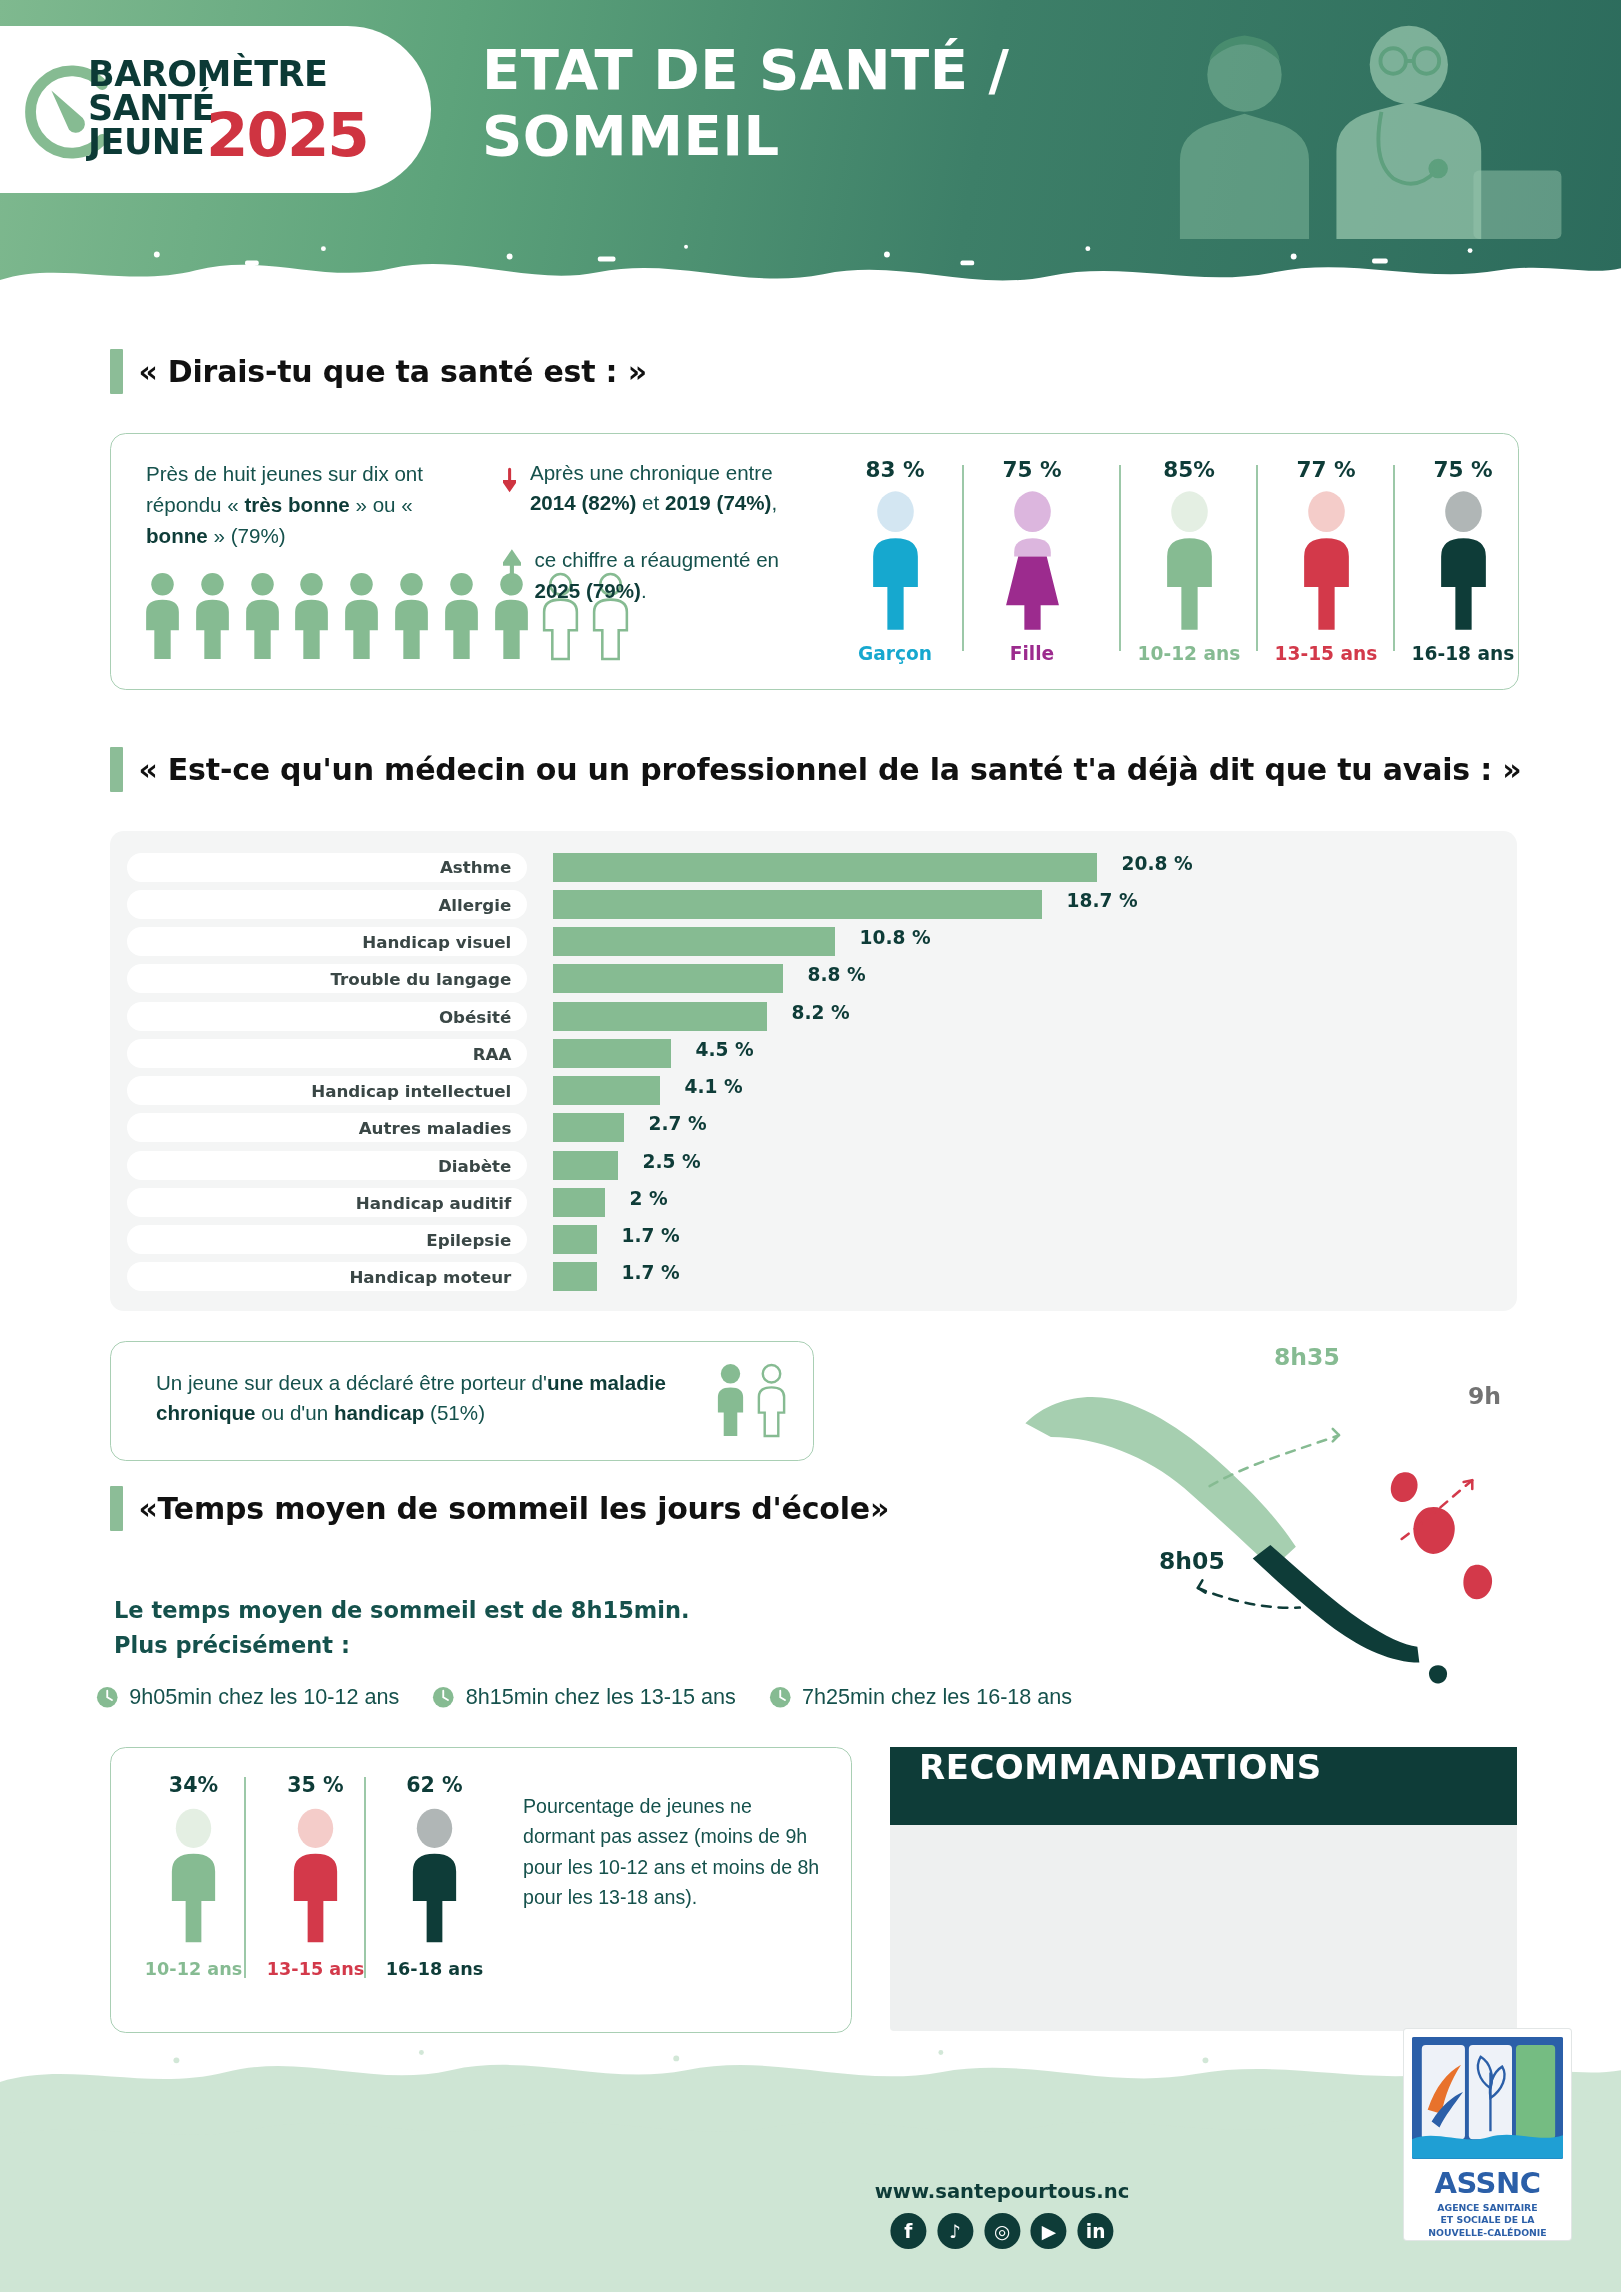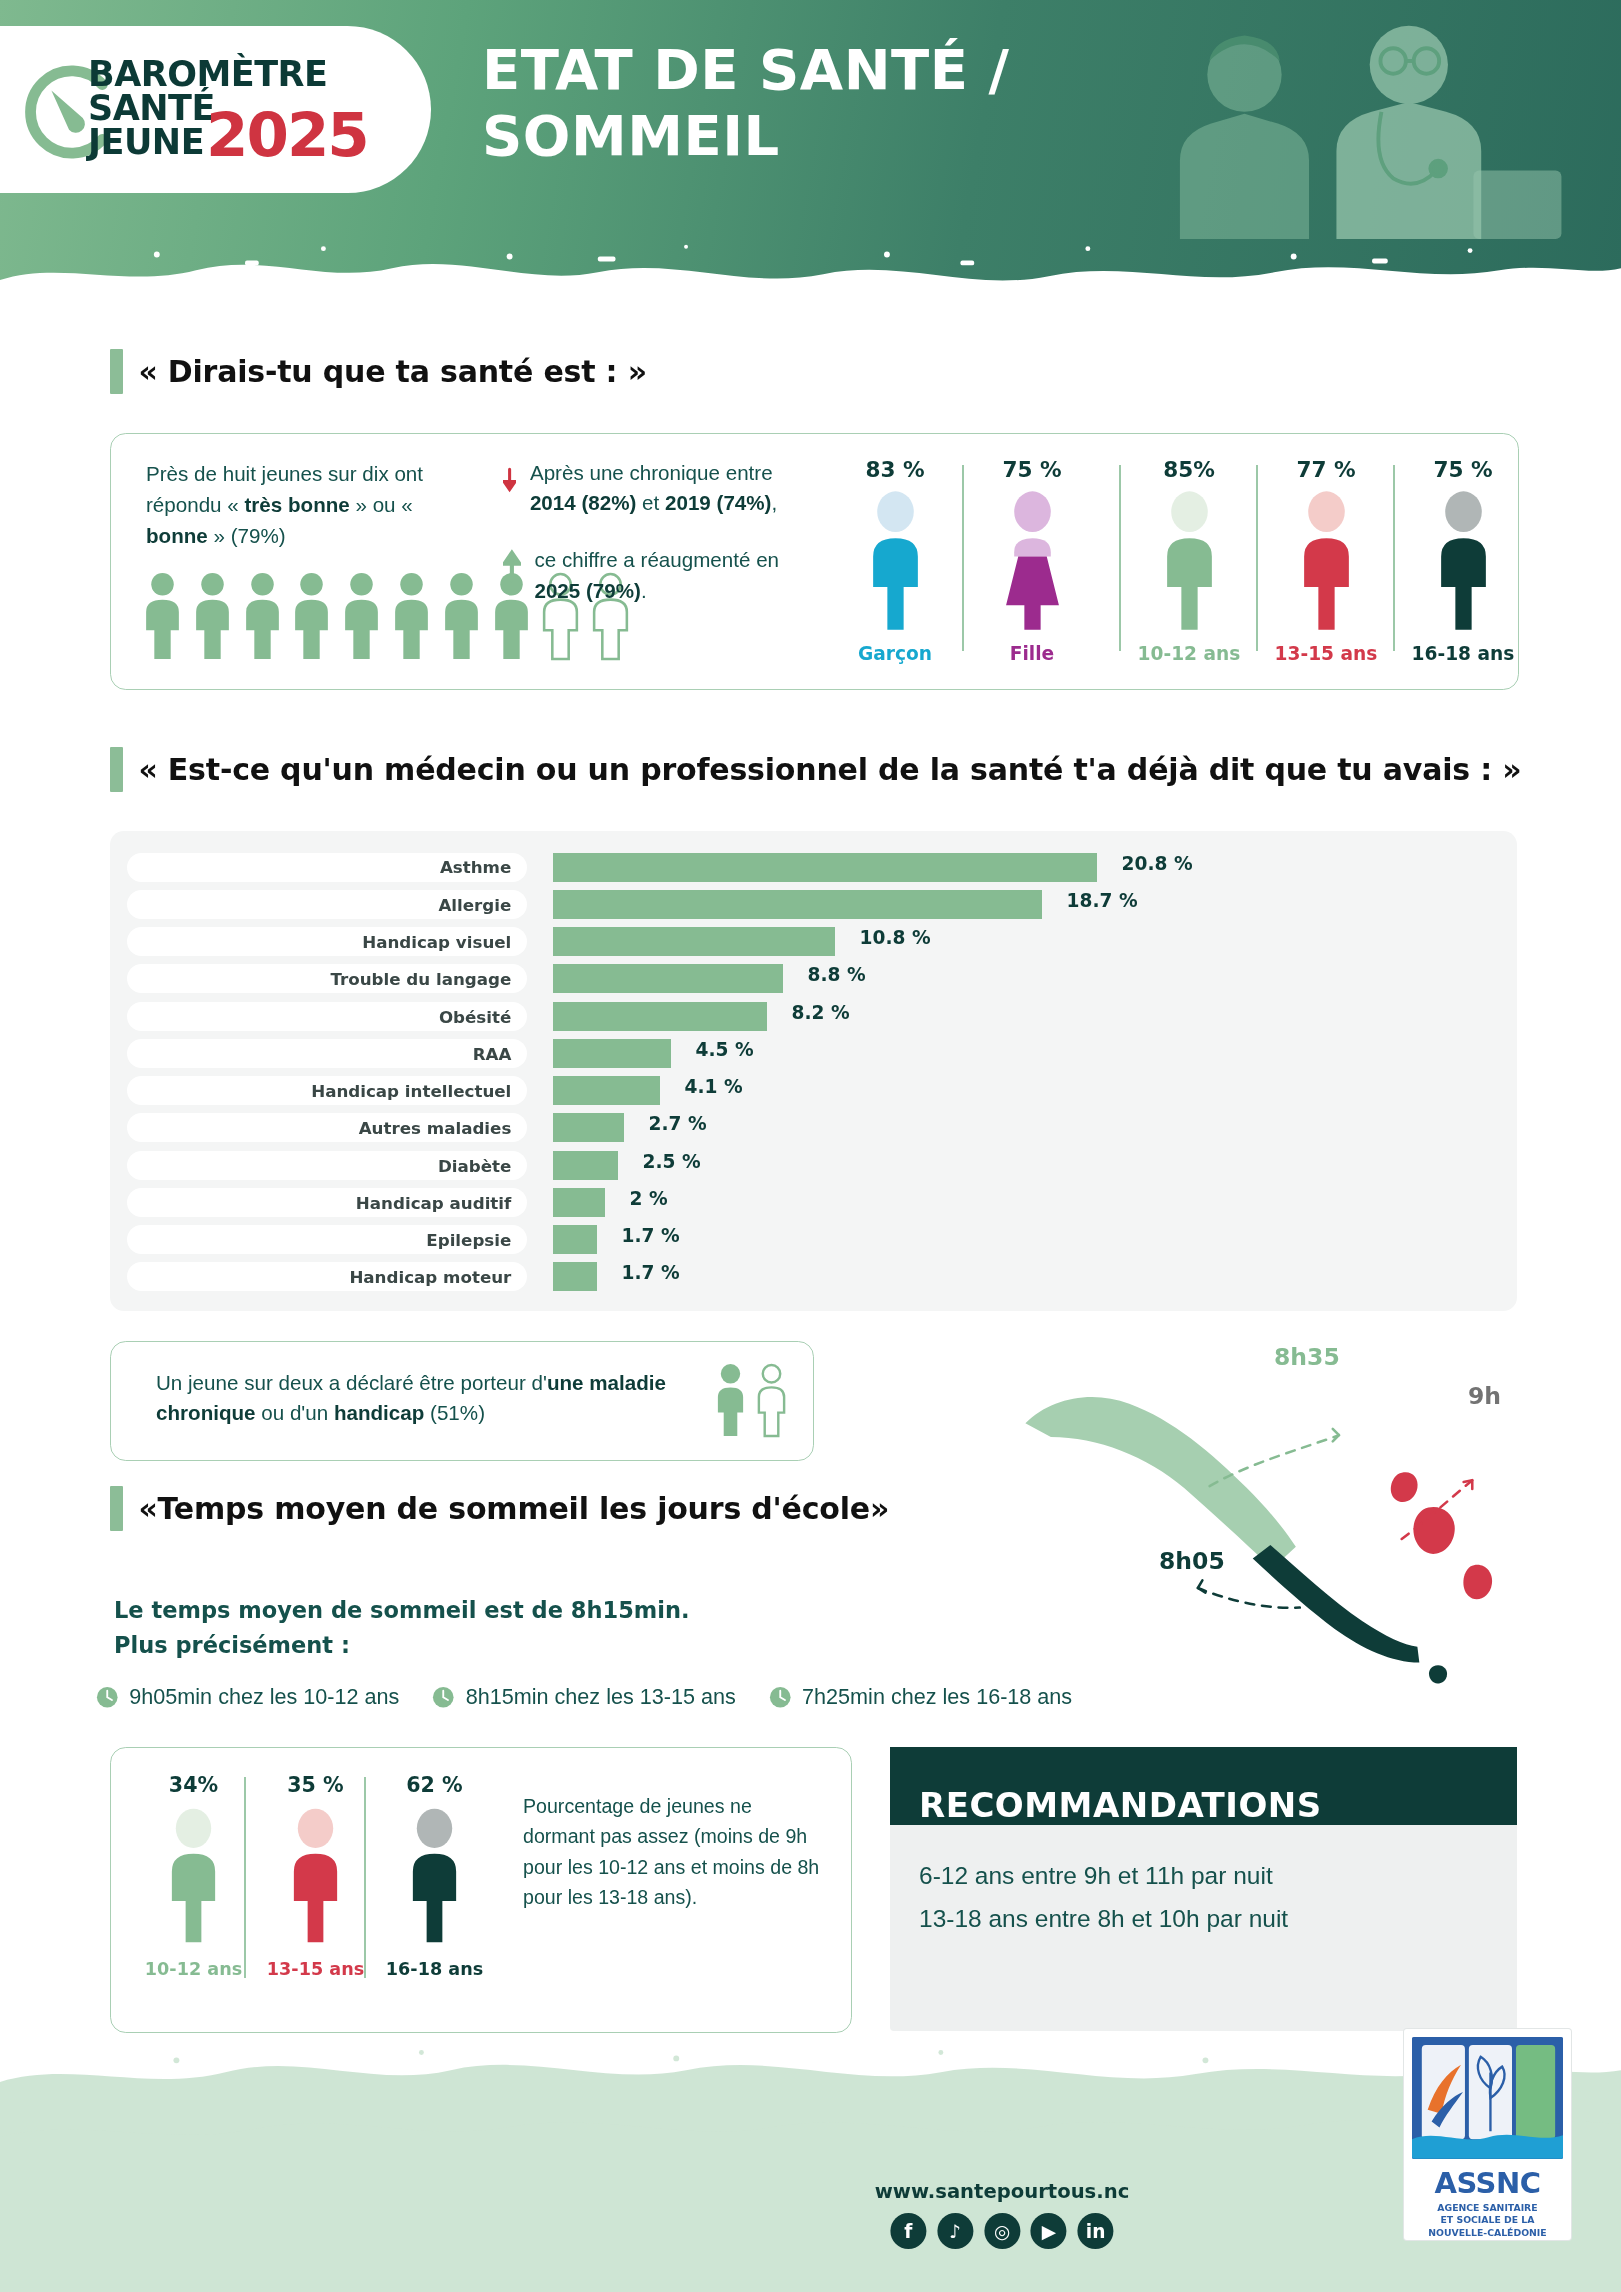--- a/index.html
+++ b/index.html
@@ -79,21 +79,21 @@
   .c3-figs{position:absolute;left:23.5px;top:13.7px;width:382px;height:255px;}
   .c3-fig{position:absolute;width:118px;text-align:center;}
   .c3-fig .pct{font-family:"DejaVu Sans",sans-serif;font-weight:bold;font-size:20.6px;color:#0e3c38;margin-bottom:4.9px;}
   .c3-fig .lbl{font-family:"DejaVu Sans",sans-serif;font-weight:bold;font-size:17.6px;margin-top:5.9px;}
   .c3-text{position:absolute;left:412px;top:43px;width:304px;font-size:19.6px;color:#15514c;line-height:1.55;}
   .c3-div{position:absolute;top:29px;width:1.5px;height:201px;background:#9cc8a8;}
 
   
   .reco{position:absolute;left:890px;top:1747px;width:627px;height:284px;background:#eef0f0;border-radius:3.9px;}
   .reco-head{position:absolute;left:0;top:0;width:627px;height:78px;background:#0e3c38;
-    display:flex;align-items:flex-end;padding-left:29px;box-sizing:border-box;}
+    display:flex;align-items:flex-start;padding-left:29px;box-sizing:border-box;}
   .reco-head span{color:#fff;font-family:"DejaVu Sans",sans-serif;font-weight:bold;font-size:34px;letter-spacing:0.5px;}
   .reco-body{position:absolute;left:29px;top:108px;font-size:24.5px;color:#15514c;line-height:1.75;}
 
   
   .footer-wave{position:absolute;left:0;top:2027px;width:1621px;height:266px;}
   .assnc{position:absolute;left:1404px;top:2029px;width:167px;height:211px;background:#fff;
     border-radius:2.9px;box-shadow:0 0 0 1px #e2e6e6;}
   .assnc-top{position:absolute;left:7.8px;top:7.8px;width:151px;height:122px;background:#2b5fa8;border-radius:2px;overflow:hidden;}
   .assnc-name{position:absolute;left:0;top:137px;width:167px;text-align:center;
     font-family:"DejaVu Sans",sans-serif;font-weight:bold;font-size:29px;color:#2b5fa8;letter-spacing:-0.5px;}
@@ -428,24 +428,20 @@
       </div>
     <div class="c3-text">Pourcentage de jeunes ne dormant pas assez (moins de 9h pour les 10-12 ans et moins de 8h pour les 13-18 ans).</div>
   <div class="c3-div" style="left: 133px;"></div>
       <div class="c3-div" style="left: 253px;"></div>
     </div>
 
   <div class="reco">
     <div class="reco-head">
       <span>RECOMMANDATIONS</span>
     </div>
-    <div class="reco-body">
-      <div>6-12 ans entre 9h et 11h par nuit</div>
-      <div>13-18 ans entre 8h et 10h par nuit</div>
-    </div>
   </div>
 
   <svg class="footer-wave" viewBox="0 0 1654 271" preserveAspectRatio="none">
     <path d="M0,56 C70,34 150,66 230,46 C310,26 380,62 460,44 C540,26 620,60 700,44 C790,26 870,62 960,46 C1050,30 1130,64 1220,48 C1310,32 1390,60 1480,46 C1550,36 1610,52 1654,44 L1654,271 L0,271 Z" fill="#a6cfb0" opacity="0.55"></path>
     <path d="M0,112 C80,92 170,122 260,104 C350,86 430,118 520,102 C610,86 700,118 790,102 C880,86 970,118 1060,102 C1150,86 1240,116 1330,100 C1420,84 1500,112 1590,98 C1620,94 1640,100 1654,98 L1654,271 L0,271 Z" fill="#cfe5d4" opacity="0.6"></path>
     <g fill="#a6cfb0" opacity="0.5">
       <circle cx="180" cy="34" r="3"></circle>
         <circle cx="430" cy="26" r="2.5"></circle>
         <circle cx="690" cy="32" r="3"></circle>
       <circle cx="960" cy="26" r="2.5"></circle>

